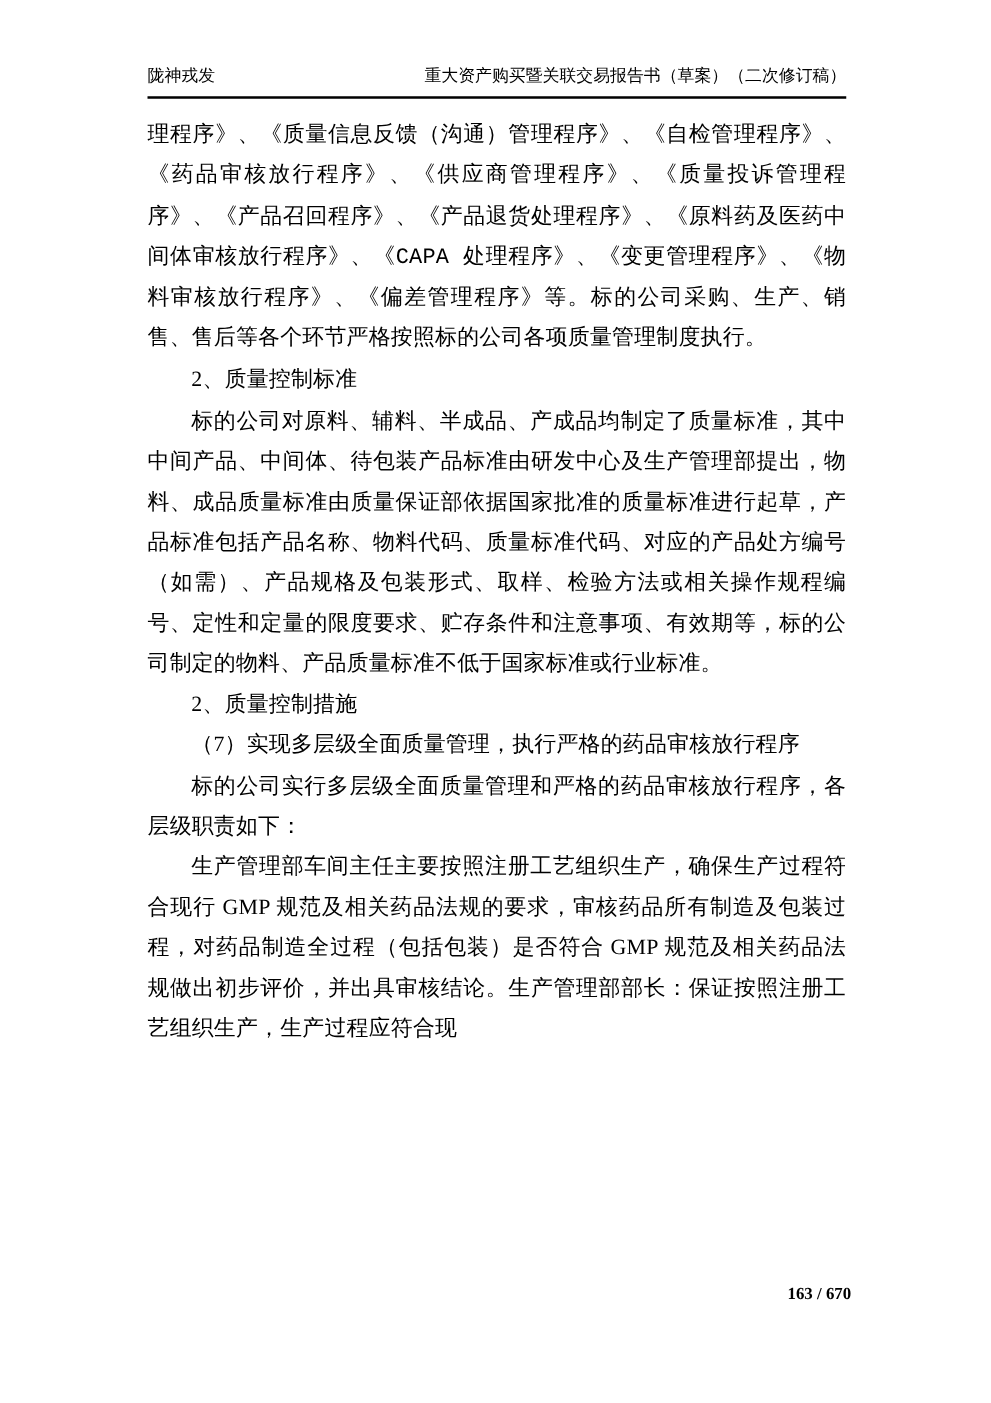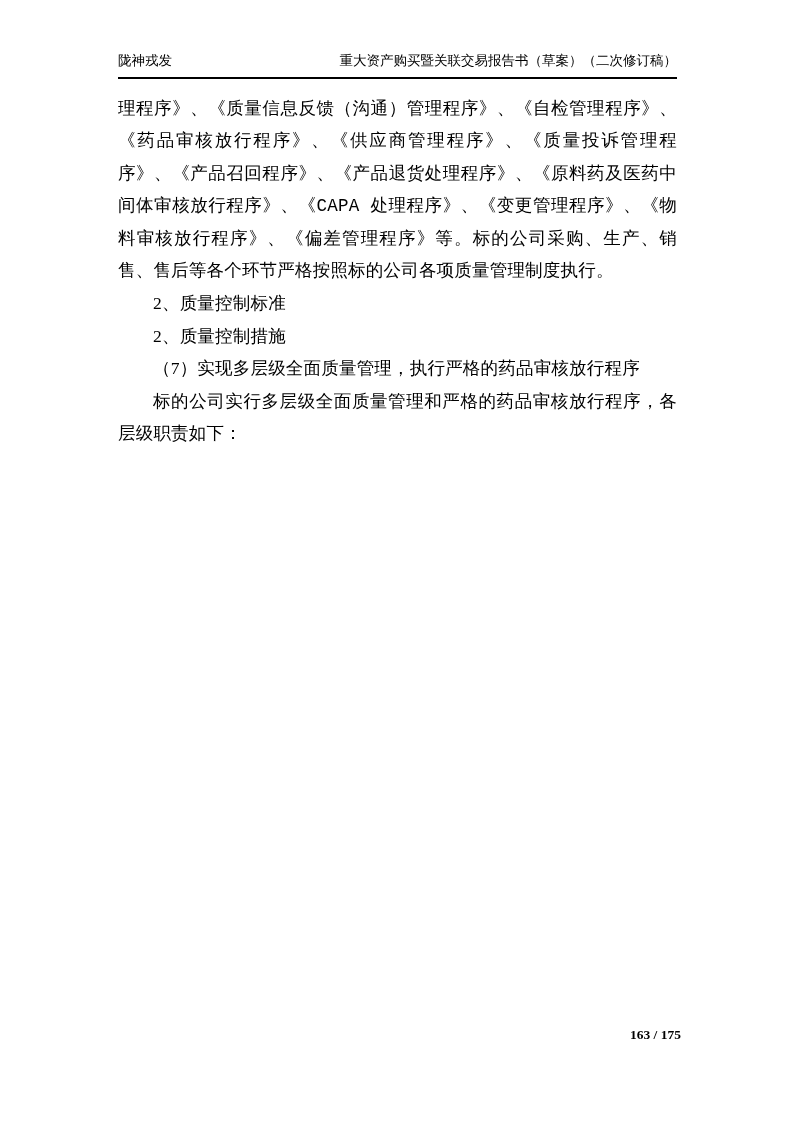--- a/index.html
+++ b/index.html
@@ -67,22 +67,24 @@
 <div class="page">
 
   <div class="header">
     <span class="left">陇神戎发</span>
     <span class="right">重大资产购买暨关联交易报告书（草案）（二次修订稿）</span>
   </div>
 
   <div class="doc-body">
     <p class="para-noindent">理程序》、《质量信息反馈（沟通）管理程序》、《自检管理程序》、《药品审核放行程序》、《供应商管理程序》、《质量投诉管理程序》、《产品召回程序》、《产品退货处理程序》、《原料药及医药中间体审核放行程序》、《CAPA 处理程序》、《变更管理程序》、《物料审核放行程序》、《偏差管理程序》等。标的公司采购、生产、销售、售后等各个环节严格按照标的公司各项质量管理制度执行。</p>
     <p class="section-heading">2、质量控制标准</p>
+    <p class="para-indent">标的公司对原料、辅料、半成品、产成品均制定了质量标准，其中中间产品、中间体、待包装产品标准由研发中心及生产管理部提出，物料、成品质量标准由质量保证部依据国家批准的质量标准进行起草，产品标准包括产品名称、物料代码、质量标准代码、对应的产品处方编号（如需）、产品规格及包装形式、取样、检验方法或相关操作规程编号、定性和定量的限度要求、贮存条件和注意事项、有效期等，标的公司制定的物料、产品质量标准不低于国家标准或行业标准。</p>
     <p class="section-heading">2、质量控制措施</p>
     <p class="sub-heading">（7）实现多层级全面质量管理，执行严格的药品审核放行程序</p>
     <p class="para-indent">标的公司实行多层级全面质量管理和严格的药品审核放行程序，各层级职责如下：</p>
+    <p class="para-indent">生产管理部车间主任主要按照注册工艺组织生产，确保生产过程符合现行 GMP 规范及相关药品法规的要求，审核药品所有制造及包装过程，对药品制造全过程（包括包装）是否符合 GMP 规范及相关药品法规做出初步评价，并出具审核结论。生产管理部部长：保证按照注册工艺组织生产，生产过程应符合现</p>
   </div>
 
   <div class="footer">
-    <span>163 / 175</span>
+    <span>163 / 670</span>
   </div>
 
 </div>
 
 </body></html>

